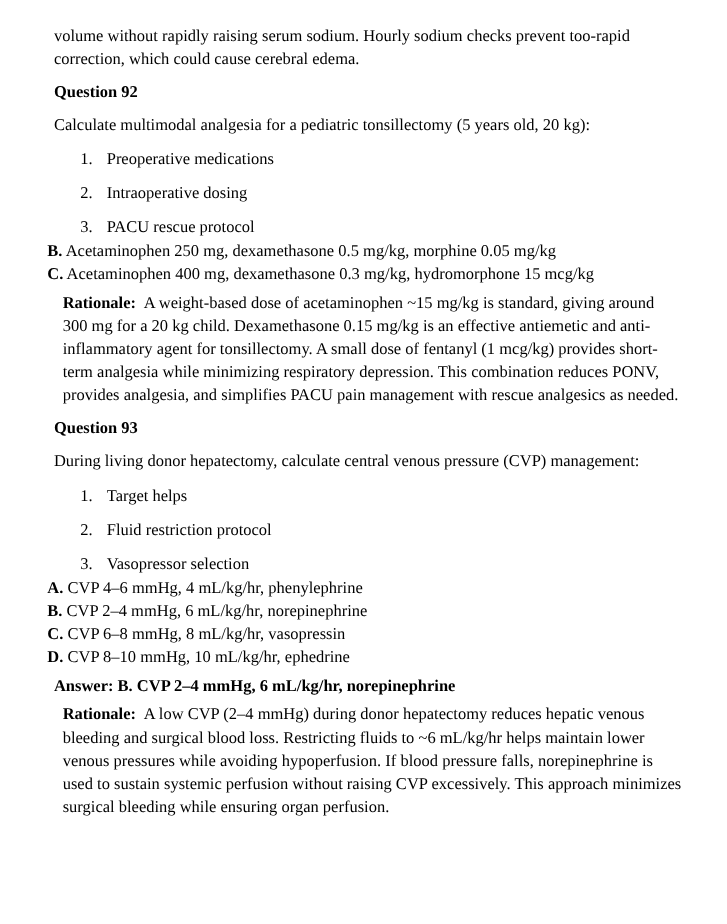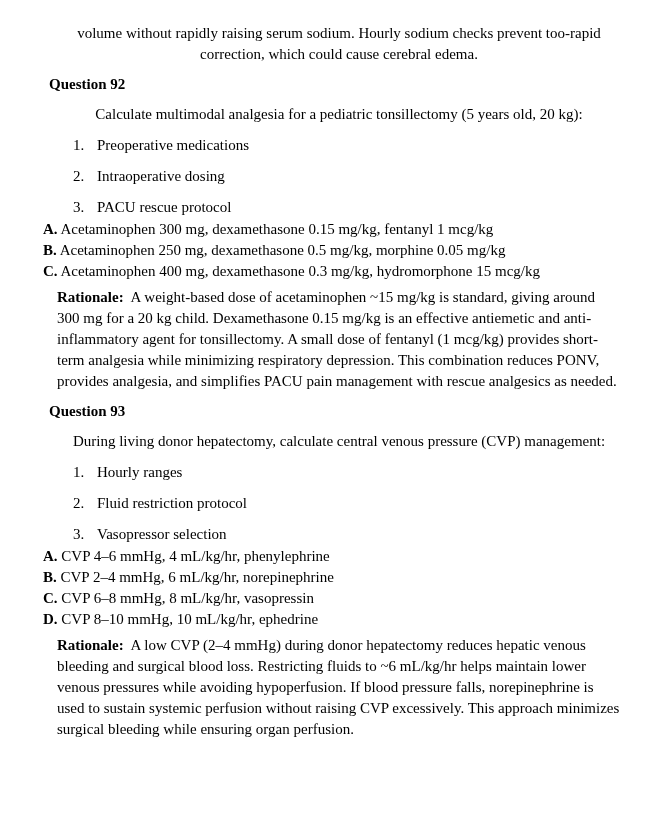--- a/index.html
+++ b/index.html
@@ -4,21 +4,21 @@
 <style>
   html, body { margin: 0; padding: 0; }
   body {
     width: 661px; height: 840px;
     background: #ffffff;
     font-family: "Liberation Serif", "DejaVu Serif", serif;
     font-size: 15px; line-height: 21px; color: #000;
     overflow: hidden;
   }
   .page { padding: 18px 32px 0 49px; }
-  .para { margin: 5px 0; text-align: center; }
+  .para { margin: 5px 0; }
   .q-heading { margin: 9px 0; font-weight: bold; }
   .sublist {
     list-style: none;
     margin: 10px 0 0 0; padding: 0;
     counter-reset: item;
     font-family: Liberation Serif, serif;
   }
   .sublist li {
     position: relative;
     padding-left: 48px;
@@ -46,40 +46,40 @@
   <p class="q-heading">Question 92</p>
   <p class="para">Calculate multimodal analgesia for a pediatric tonsillectomy (5 years old, 20 kg):</p>
 
   <ol class="sublist">
     <li>Preoperative medications</li>
     <li>Intraoperative dosing</li>
     <li>PACU rescue protocol</li>
   </ol>
 
   <div class="options">
-    <div class="option-row"><b class="opt-letter">A.</b> <span>Acetaminophen 300 mg, dexamethasone 0.15 mg/kg, fentanyl 1 mcg/kg</span></div>
     <div class="option-row"><b class="opt-letter">B.</b> <span>Acetaminophen 250 mg, dexamethasone 0.5 mg/kg, morphine 0.05 mg/kg</span></div>
     <div class="option-row"><b class="opt-letter">C.</b> <span>Acetaminophen 400 mg, dexamethasone 0.3 mg/kg, hydromorphone 15 mcg/kg</span></div>
   </div>
 
 
   <p class="rationale"><b class="para-label">Rationale:</b> <span>A weight-based dose of acetaminophen ~15 mg/kg is standard, giving around 300 mg for a 20 kg child. Dexamethasone 0.15 mg/kg is an effective antiemetic and anti-inflammatory agent for tonsillectomy. A small dose of fentanyl (1 mcg/kg) provides short-term analgesia while minimizing respiratory depression. This combination reduces PONV, provides analgesia, and simplifies PACU pain management with rescue analgesics as needed.</span></p>
 
   <p class="q-heading">Question 93</p>
   <p class="para">During living donor hepatectomy, calculate central venous pressure (CVP) management:</p>
 
   <ol class="sublist">
-    <li>Hourly ranges</li>
+    <li>Target helps</li>
     <li>Fluid restriction protocol</li>
     <li>Vasopressor selection</li>
   </ol>
 
   <div class="options">
     <div class="option-row"><b class="opt-letter">A.</b> <span>CVP 4–6 mmHg, 4 mL/kg/hr, phenylephrine</span></div>
     <div class="option-row"><b class="opt-letter">B.</b> <span>CVP 2–4 mmHg, 6 mL/kg/hr, norepinephrine</span></div>
     <div class="option-row"><b class="opt-letter">C.</b> <span>CVP 6–8 mmHg, 8 mL/kg/hr, vasopressin</span></div>
     <div class="option-row"><b class="opt-letter">D.</b> <span>CVP 8–10 mmHg, 10 mL/kg/hr, ephedrine</span></div>
   </div>
 
+  <p class="answer-line">Answer: B. CVP 2–4 mmHg, 6 mL/kg/hr, norepinephrine</p>
 
   <p class="rationale"><b class="para-label">Rationale:</b> <span>A low CVP (2–4 mmHg) during donor hepatectomy reduces hepatic venous bleeding and surgical blood loss. Restricting fluids to ~6 mL/kg/hr helps maintain lower venous pressures while avoiding hypoperfusion. If blood pressure falls, norepinephrine is used to sustain systemic perfusion without raising CVP excessively. This approach minimizes surgical bleeding while ensuring organ perfusion.</span></p>
 
 </div>
 
 </body></html>

